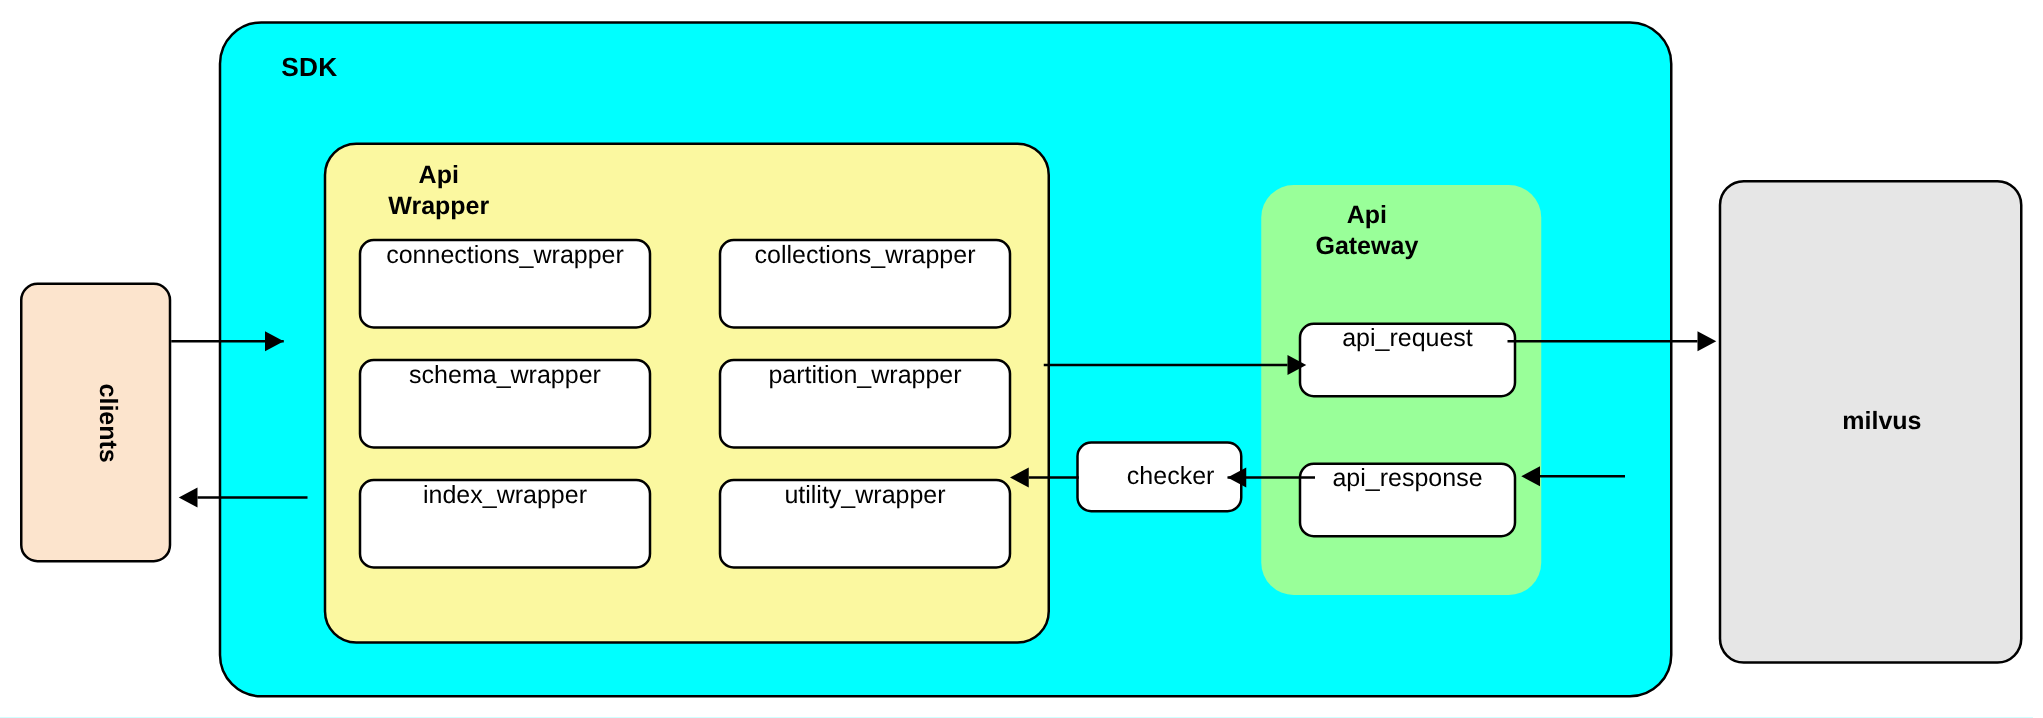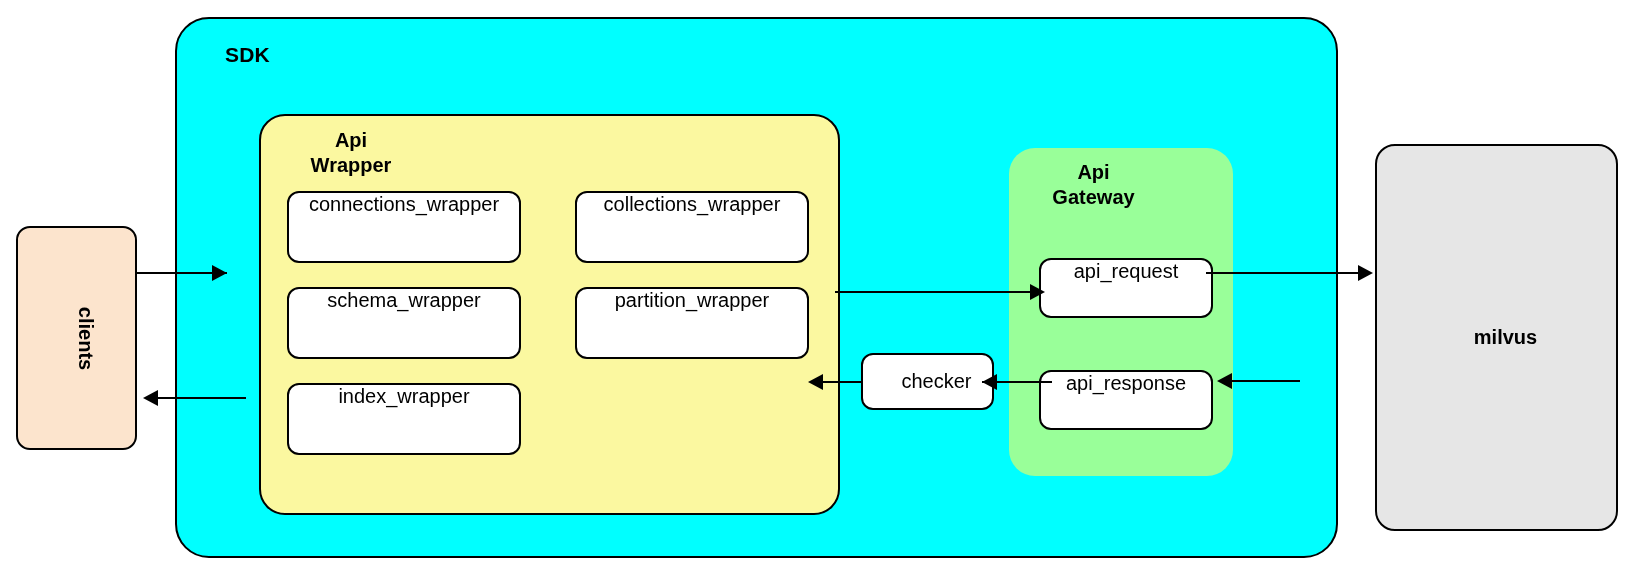--- a/index.html
+++ b/index.html
@@ -220,20 +220,23 @@
       <div class="wrapper-card" style="left:314px; top:75px;">
         <span>collections_wrapper</span>
       </div>
       <div class="wrapper-card" style="left:314px; top:171px;">
         <span>partition_wrapper</span>
       </div>
 
       <div class="wrapper-card" style="left:26px; top:267px;">
         <span>index_wrapper</span>
       </div>
+      <div class="wrapper-card" style="left:314px; top:267px;">
+        <span>utility_wrapper</span>
+      </div>
     </div>
 
     <div class="box checker-box" style="left:684px; top:334px;">
       <span>checker</span>
     </div>
 
     <div class="box gateway-box" style="left:832px; top:129px;">
       <span class="gateway-label">Api
 Gateway</span>
 

